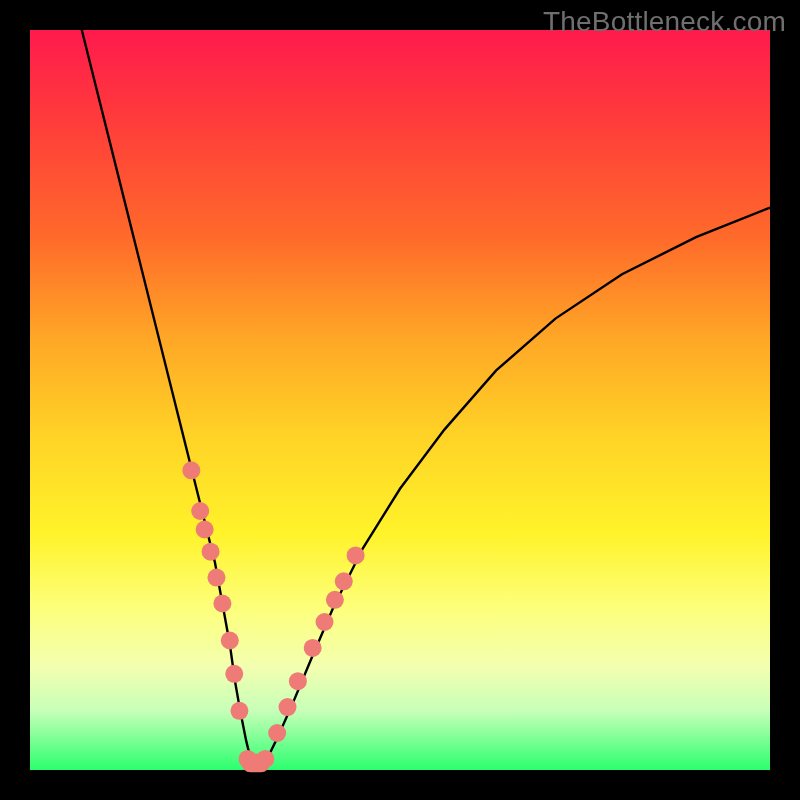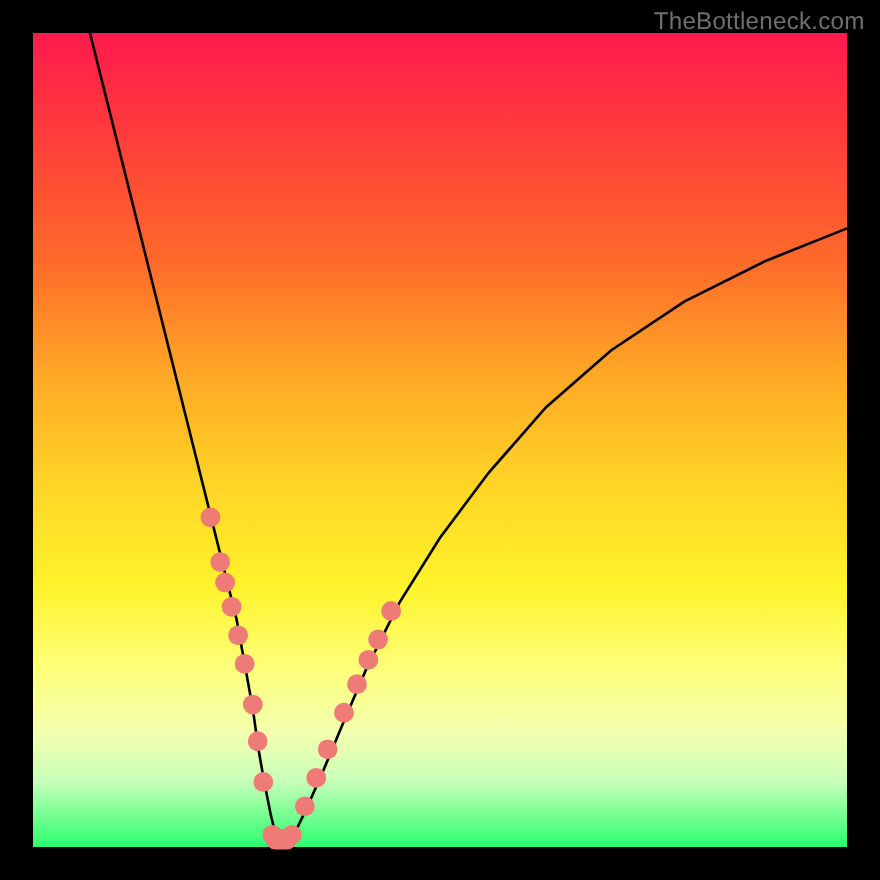--- a/index.html
+++ b/index.html
@@ -27,21 +27,21 @@
       #fdff7a 78%,
       #f3ffb0 86%,
       #c7ffb8 92%,
       #2bff6e 100%);
   }
   .watermark {
     position: absolute;
     top: 6px;
     right: 14px;
     color: #6f6f6f;
-    font-size: 22px;
+    font-size: 28px;
     font-weight: 500;
     letter-spacing: 0.2px;
   }
   svg.plot {
     position: absolute;
     left: 30px;
     top: 30px;
     width: 740px;
     height: 740px;
     overflow: visible;

